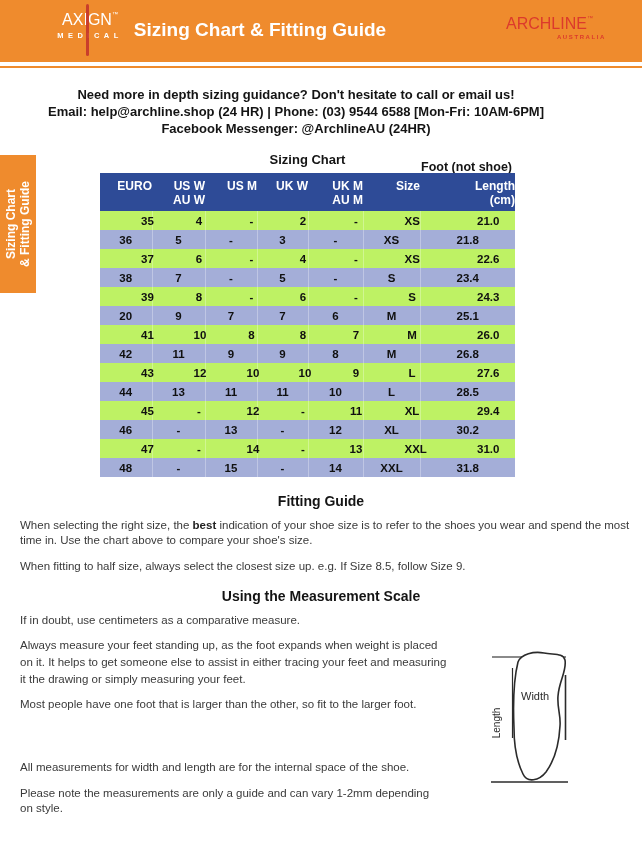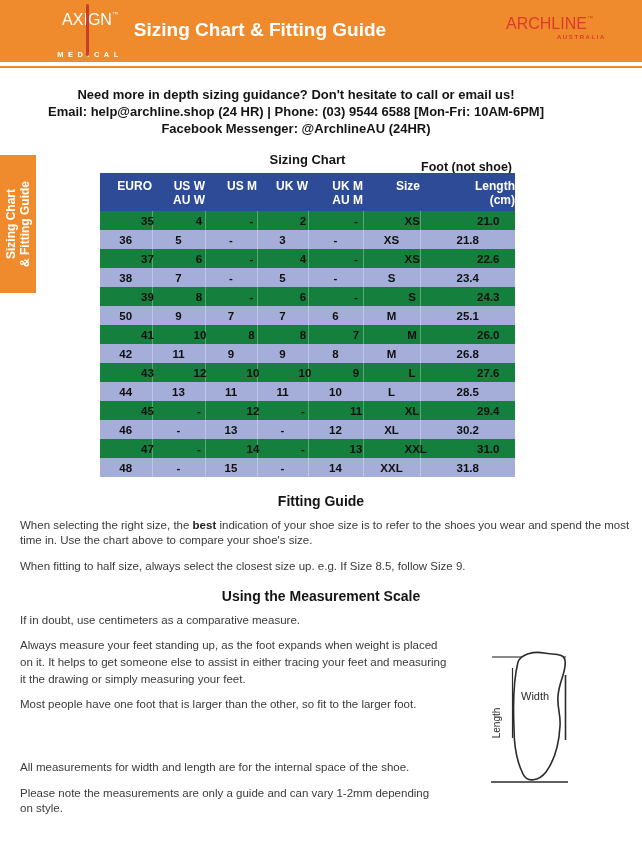--- a/index.html
+++ b/index.html
@@ -5,21 +5,21 @@
 <style>
   * { box-sizing: border-box; margin: 0; padding: 0; }
   html,body { width: 642px; height: 848px; }
   body { font-family: "Liberation Sans", sans-serif; background: #ffffff; }
   .page { position: relative; width: 642px; height: 848px; background: #fff; overflow: hidden; }
 
   
   .header-bar { position: absolute; top: 0; left: 0; width: 642px; height: 62px; background: #EF8B2D; }
   .axign { position: absolute; left: 36px; top: 11px; width: 108px; text-align: center; color: #fff; }
   .axign-tm { font-size: 6px; vertical-align: top; }
-  .axign-sub { font-size: 7.5px; font-weight: bold; letter-spacing: 4.5px; margin-top: 21px; }
+  .axign-sub { font-size: 7.5px; font-weight: bold; letter-spacing: 4.5px; margin-top: 2px; }
   .axign-stroke { position: absolute; left: 50px; top: -7px; width: 3px; height: 52px;
                   background: #C5372B; border-radius: 2px; opacity: .92; }
   .page-title { position: absolute; left: 130px; top: 19px; width: 260px; text-align: center;
                 font-size: 19px; font-weight: bold; color: #fff; }
   .archline { position: absolute; left: 506px; top: 15px; color: #DC3A2C; width: 100px; }
   .archline-tm { font-size: 6px; vertical-align: top; }
   .archline-sub { font-size: 6px; font-weight: bold; letter-spacing: 1.6px; text-align: right; margin-top: 1px; }
   .header-divider { position: absolute; top: 66px; left: 0; width: 642px; height: 2px; background: #EF8B2D; }
 
   
@@ -39,21 +39,21 @@
   .foot-note  { position: absolute; top: 160px; left: 100px; width: 412px; text-align: right;
                  font-size: 12.5px; font-weight: bold; color: #141414; }
   table.sizing-table { position: absolute; top: 173px; left: 100px; width: 415px;
                        border-collapse: collapse; table-layout: fixed; }
   .sizing-table th { background: #2E4B97; color: #fff; font-size: 12px; font-weight: bold;
                      height: 38px; vertical-align: top; padding-top: 6px; line-height: 14px;
                      white-space: pre-line; text-align: right; }
   .sizing-table td { height: 19px; text-align: center; font-size: 11.5px; font-weight: bold;
                      color: #101010; padding: 0; vertical-align: middle; }
   .sizing-table td + td { border-left: 1px solid rgba(255,255,255,0.30); }
-  .row-dark  td { background: #15803d; padding-left: 41px; }
+  .row-dark  td { background: #bef264; padding-left: 41px; }
   .row-light td { background: #A4AED8; }
 
   
   .h-center { position: absolute; left: 0; width: 642px; text-align: center;
               font-size: 14px; font-weight: bold; color: #141414; }
   .fitting-heading { top: 493px; }
   .measure-heading { top: 588px; }
   .body-p { position: absolute; left: 20px; width: 612px; font-size: 11.5px;
             line-height: 15px; color: #3a3a3a; }
   .pre { white-space: pre-line; }
@@ -168,21 +168,21 @@
         <tr class="row-dark">
           <td>39</td>
           <td>8</td>
           <td>-</td>
           <td>6</td>
           <td>-</td>
           <td>S</td>
           <td>24.3</td>
         </tr>
         <tr class="row-light">
-          <td>50</td>
+          <td>20</td>
           <td>9</td>
           <td>7</td>
           <td>7</td>
           <td>6</td>
           <td>M</td>
           <td>25.1</td>
         </tr>
         <tr class="row-dark">
           <td>41</td>
           <td>10</td>

